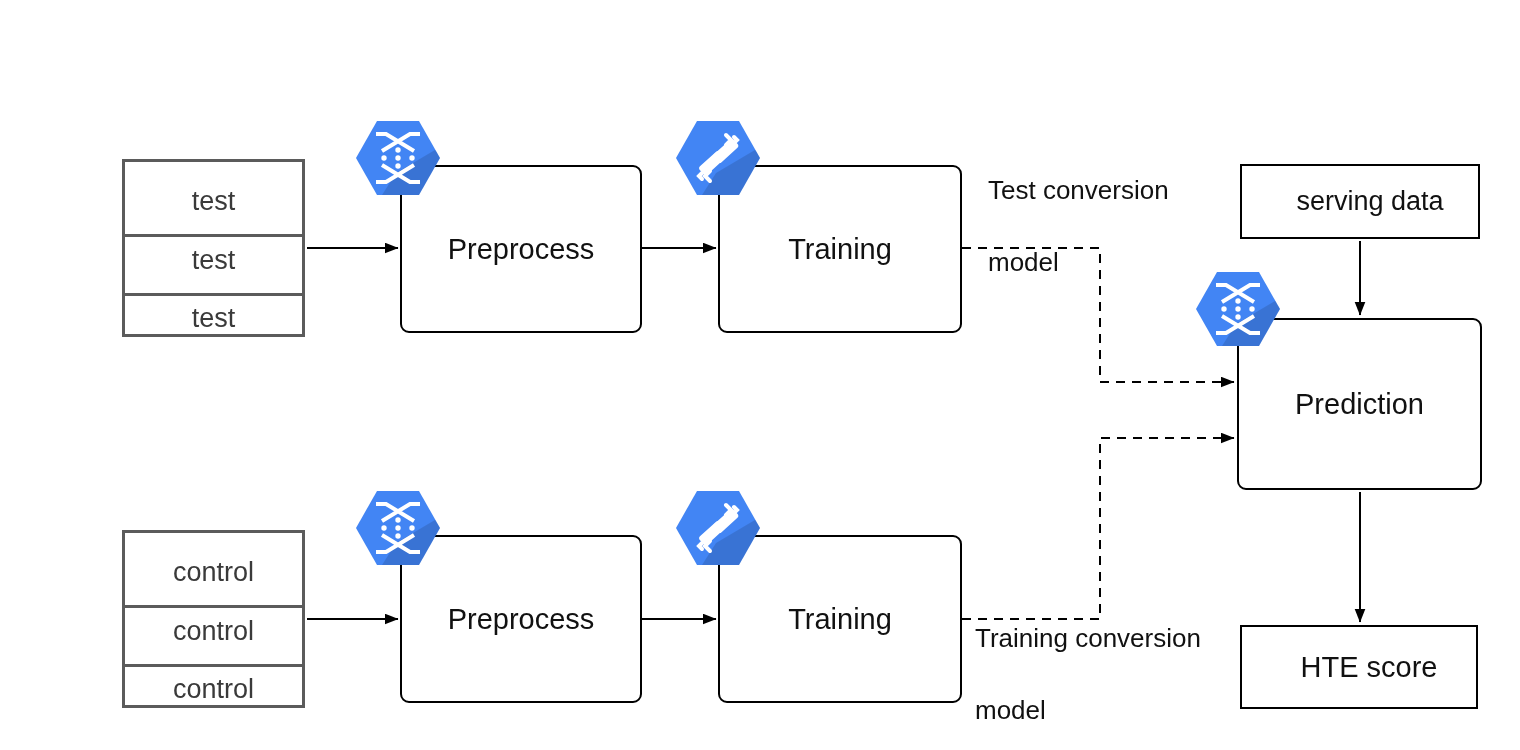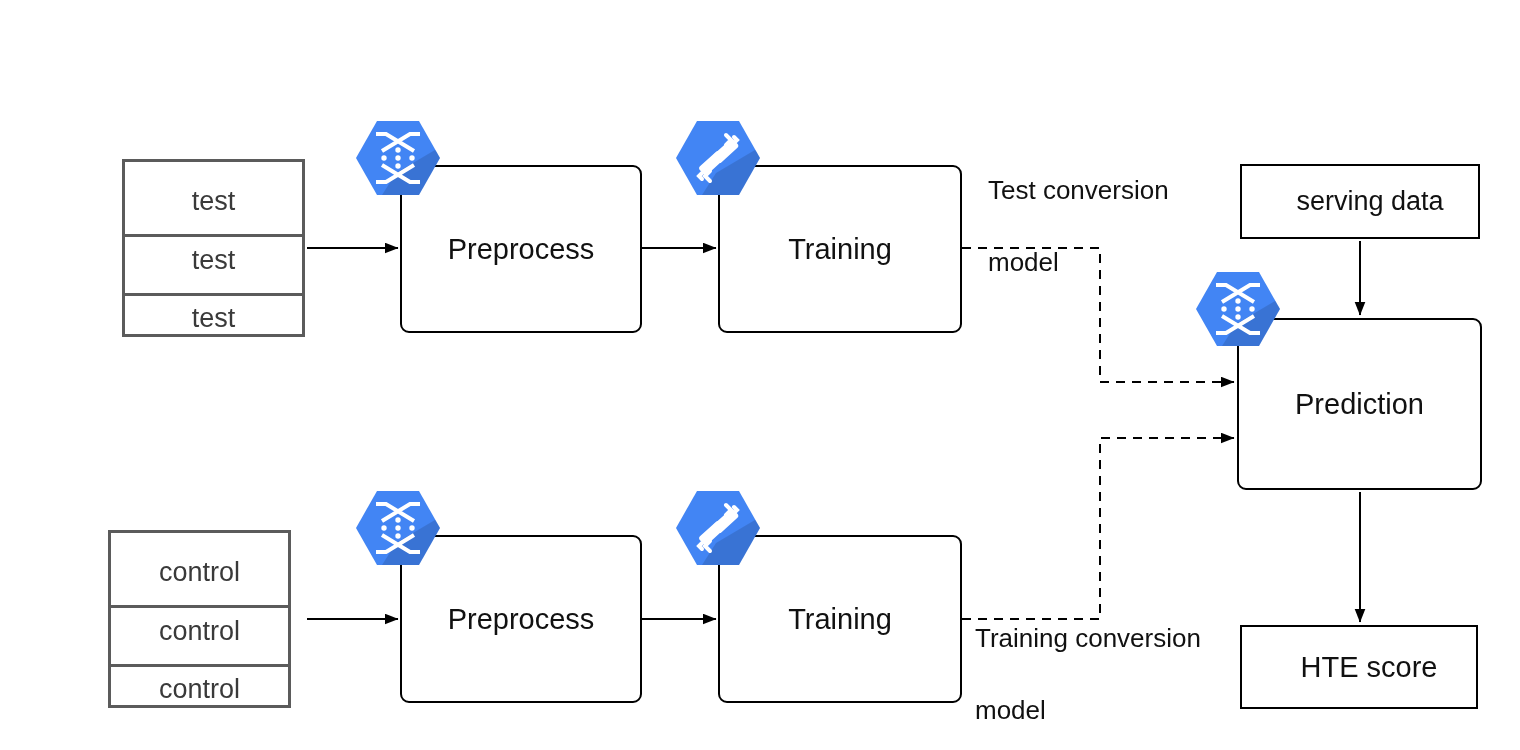--- a/index.html
+++ b/index.html
@@ -72,21 +72,21 @@
         <span>test</span>
       </div>
     <div class="stack-row">
         <span>test</span>
       </div>
     <div class="stack-row">
         <span>test</span>
       </div>
   </div>
 
-  <div class="stack" style="left:108px;top:530px">
+  <div class="stack" style="left:122px;top:530px">
     <div class="stack-row">
         <span>control</span>
       </div>
     <div class="stack-row">
         <span>control</span>
       </div>
     <div class="stack-row">
         <span>control</span>
       </div>
   </div>

